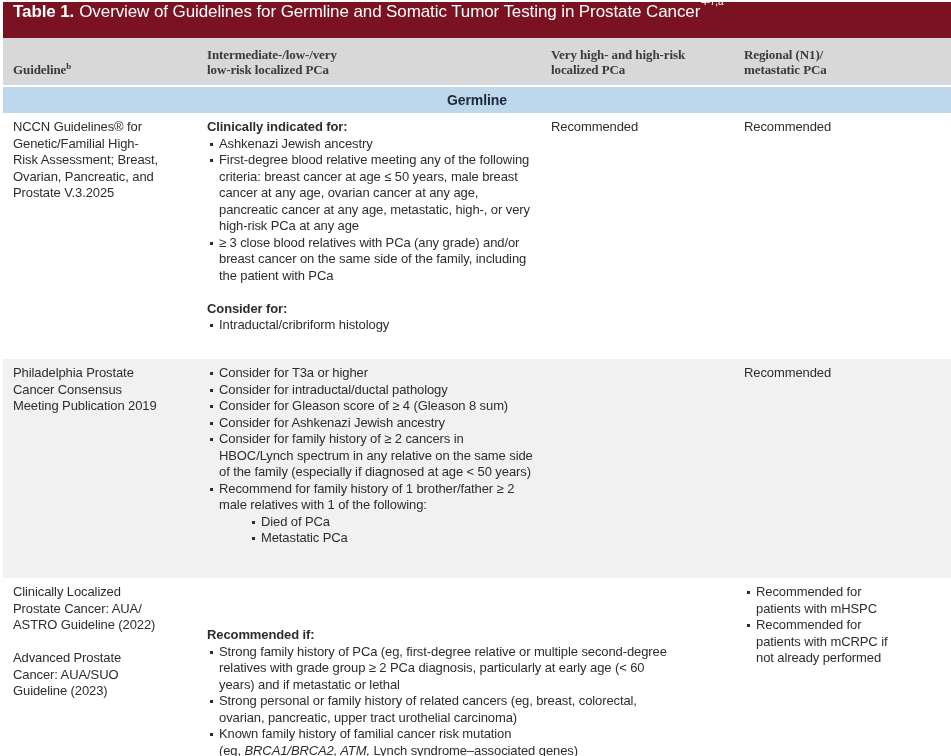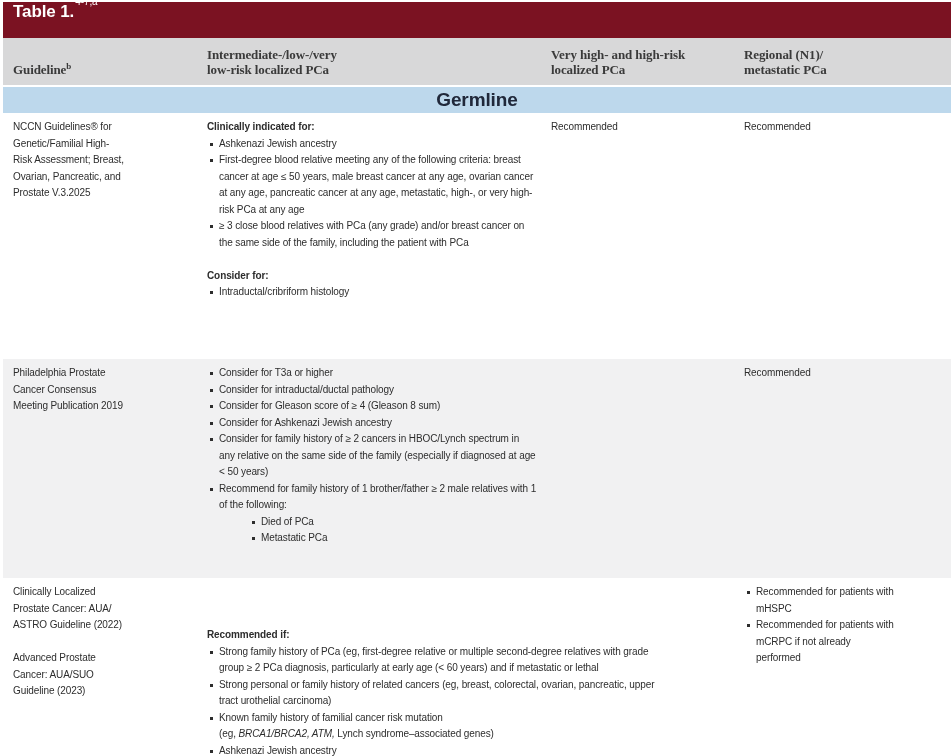--- a/index.html
+++ b/index.html
@@ -38,25 +38,25 @@
   .col-header-row .hcell {
     padding: 9px 4px 8px 10px; white-space: pre-line; font-family: Liberation Serif, serif;
   }
   .hsup { font-size: 9px; vertical-align: super; line-height: 0; }
 
   
   .section-band {
     background: var(--section-blue, #BDD8EC);
     border-top: 2px solid #fff;
     height: 26px; display: flex; align-items: center; justify-content: center;
-    font-weight: 700; font-size: 19px; color: #20283A;
+    font-weight: 700; font-size: 14px; color: #20283A;
   }
 
   
-  .row { font-size: 10px; line-height: 16.5px; }
+  .row { font-size: 13px; line-height: 16.5px; }
   .row:nth-child(even) { background: var(--row-alt, #F1F1F2); }
   .row:nth-child(1) { min-height: 246px; }
   .row:nth-child(2) { min-height: 219px; }
   .row:nth-child(3) { min-height: 178px; }
   .cell { padding: 6px 4px 4px 10px; box-sizing: border-box; }
   .col1 { grid-column: 1; }
   .col2 { grid-column: 2; }
   .col2.span23 { grid-column: 2 / 4; margin-top: 43px; }
   .col2.span23 .blist, .col2.span23 .bhead { max-width: 468px; }
   .col3 { grid-column: 3; }
@@ -79,20 +79,21 @@
   ul.blist ul.sub { margin-left: 30px; }
   .btext i { font-style: italic; }
 </style>
 </head>
 <body>
 
 <div class="page">
 
   <div class="title-bar">
     <span class="title-label">Table 1.</span>
+    <span class="title-text">Overview of Guidelines for Germline and Somatic Tumor Testing in Prostate Cancer</span>
       <sup class="title-sup">4-7,a</sup>
   </div>
 
   <div class="grid col-header-row">
     <div class="hcell"><span>Guideline</span><sup class="hsup">b</sup></div>
     <div class="hcell">Intermediate-/low-/very
 low-risk localized PCa</div>
     <div class="hcell">Very high- and high-risk
 localized PCa</div>
     <div class="hcell">Regional (N1)/

